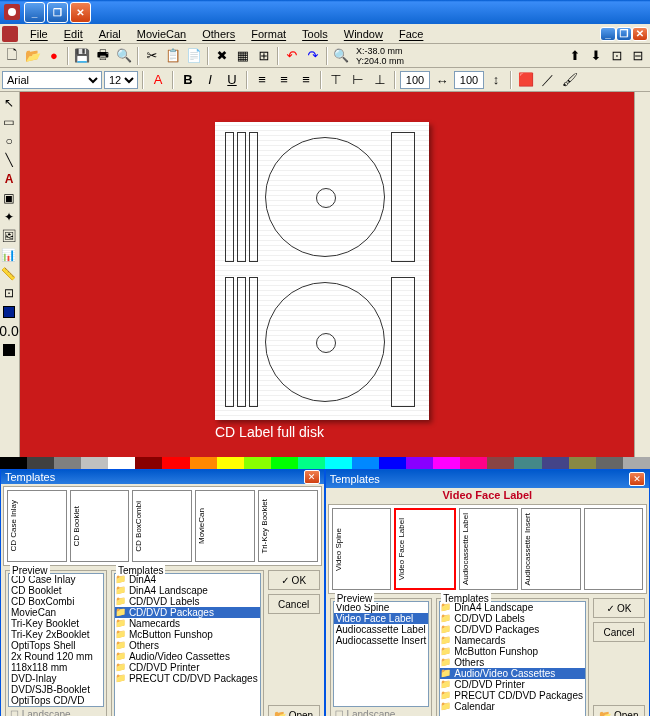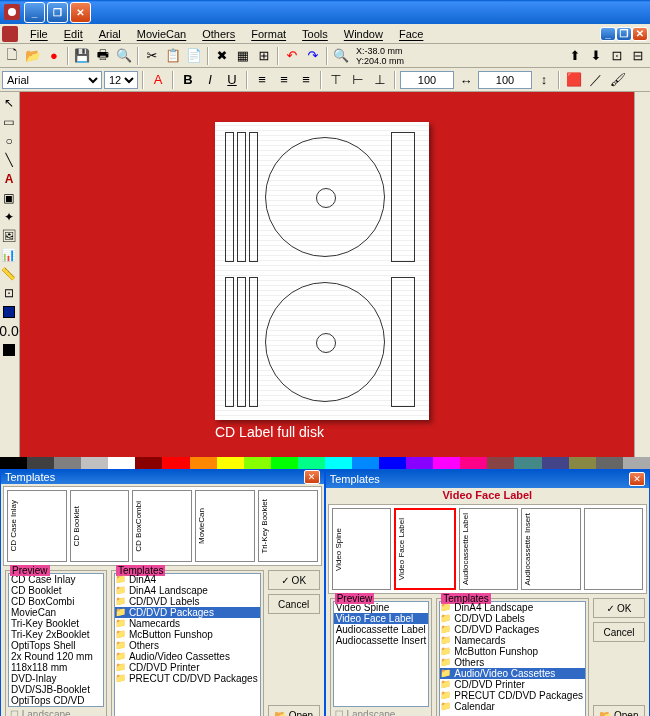--- a/index.html
+++ b/index.html
@@ -15,21 +15,21 @@
 .menubar .micon { width: 16px; height: 16px; background: #b03030; border-radius: 2px; margin-right: 4px; }
 .menubar .mitem { padding: 2px 8px; cursor: pointer; text-decoration: underline; text-underline-offset: 2px; }
 .menubar .spacer { flex: 1; }
 .toolbar { background: #ece9d8; height: 24px; display: flex; align-items: center; padding: 2px; gap: 1px; border-bottom: 1px solid #aca899; }
 .tbtn { width: 20px; height: 20px; display: flex; align-items: center; justify-content: center; cursor: pointer; border: 1px solid transparent; font-size: 13px; }
 .tsep { width: 2px; height: 18px; border-left: 1px solid #aca899; border-right: 1px solid #fff; margin: 0 2px; }
 .fontbar { background: #ece9d8; height: 24px; display: flex; align-items: center; padding: 2px; gap: 2px; border-bottom: 1px solid #aca899; }
 .fontbar select, .fontbar input { font-size: 11px; border: 1px solid #7f9db9; background: white; height: 18px; }
 .fontbar .fontname { width: 100px; }
 .fontbar .fontsize { width: 34px; }
-.fontbar .pct { width: 54px; text-align: center; }
+.fontbar .pct { width: 30px; text-align: center; }
 .coordbox { font-size: 9px; line-height: 10px; padding: 0 4px; }
 .workspace { display: flex; height: 365px; background: #ece9d8; }
 .sidetool { width: 20px; background: #ece9d8; display: flex; flex-direction: column; padding: 2px 0; gap: 1px; border-right: 1px solid #aca899; }
 .sidetool .sbtn { width: 18px; height: 18px; display: flex; align-items: center; justify-content: center; cursor: pointer; font-size: 12px; border: 1px solid transparent; }
 .sidetool .swatch { width: 12px; height: 12px; border: 1px solid #000; }
 .canvas { flex: 1; background: #ca1a1a; position: relative; overflow: hidden; }
 .page { position: absolute; left: 195px; top: 30px; width: 214px; height: 298px; background: repeating-linear-gradient(0deg,#fff,#fff 4px,#f0f0f0 4px,#f0f0f0 5px), repeating-linear-gradient(90deg,transparent,transparent 4px,#f0f0f0 4px,#f0f0f0 5px); box-shadow: 3px 3px 5px rgba(0,0,0,0.4); }
 .cd { position: absolute; width: 120px; height: 120px; border: 1px solid #333; border-radius: 50%; }
 .cd::after { content: ''; position: absolute; width: 18px; height: 18px; border: 1px solid #333; border-radius: 50%; top: 50px; left: 50px; }
 .vbar { position: absolute; width: 9px; height: 130px; border: 1px solid #333; }
@@ -42,21 +42,21 @@
 .dlgtitle { background: linear-gradient(to bottom, #0058cc, #2a7ce0); height: 18px; display: flex; align-items: center; padding: 0 4px; color: white; font-size: 11px; }
 .dlgtitle .t { flex: 1; }
 .dlgclose { width: 16px; height: 14px; background: linear-gradient(to bottom, #f08050, #d04010); border: 1px solid #fff; border-radius: 2px; color: white; font-size: 9px; display: flex; align-items: center; justify-content: center; cursor: pointer; }
 .redtitle { text-align: center; color: #c00020; font-weight: bold; font-size: 11px; padding: 1px; }
 .thumbs { height: 104px; background: #fff; margin: 2px; border: 1px solid #aca899; display: flex; overflow: hidden; padding: 3px; gap: 3px; }
 .thumb { flex: 1; border: 1px solid #888; position: relative; display: flex; flex-direction: column; align-items: center; justify-content: center; font-size: 8px; }
 .thumb.sel { border: 2px solid red; }
 .thumb .vlabel { writing-mode: vertical-rl; transform: rotate(180deg); position: absolute; left: 1px; font-size: 8px; }
 .lower { display: flex; padding: 2px 4px; gap: 4px; flex: 1; }
 .fieldset { border: 1px solid #aca899; padding: 2px; position: relative; flex: 1; display: flex; flex-direction: column; }
-.fieldset .legend { position: absolute; top: -6px; left: 4px; background: #ec4899; padding: 0 2px; font-size: 10px; }
+.fieldset .legend { position: absolute; top: -6px; left: 4px; background: #ffffff; padding: 0 2px; font-size: 10px; }
 .listbox { flex: 1; background: white; border: 1px solid #7f9db9; overflow: auto; font-size: 10px; }
 .listbox div { padding: 0 2px; white-space: nowrap; cursor: pointer; }
 .listbox div.sel { background: #316ac5; color: white; }
 .btncol { display: flex; flex-direction: column; gap: 4px; width: 52px; }
 .dbtn { height: 20px; border: 1px solid #aca899; background: #ece9d8; font-size: 10px; cursor: pointer; display: flex; align-items: center; justify-content: center; gap: 2px; }
 .tree { flex: 1; background: white; border: 1px solid #7f9db9; overflow: auto; font-size: 10px; }
 .tree div { padding: 0 2px 0 14px; white-space: nowrap; position: relative; cursor: pointer; }
 .tree div::before { content: '📁'; position: absolute; left: 0; font-size: 9px; }
 .tree div.sel { background: #316ac5; color: white; }
 .chk { font-size: 10px; color: #888; padding: 2px; }

